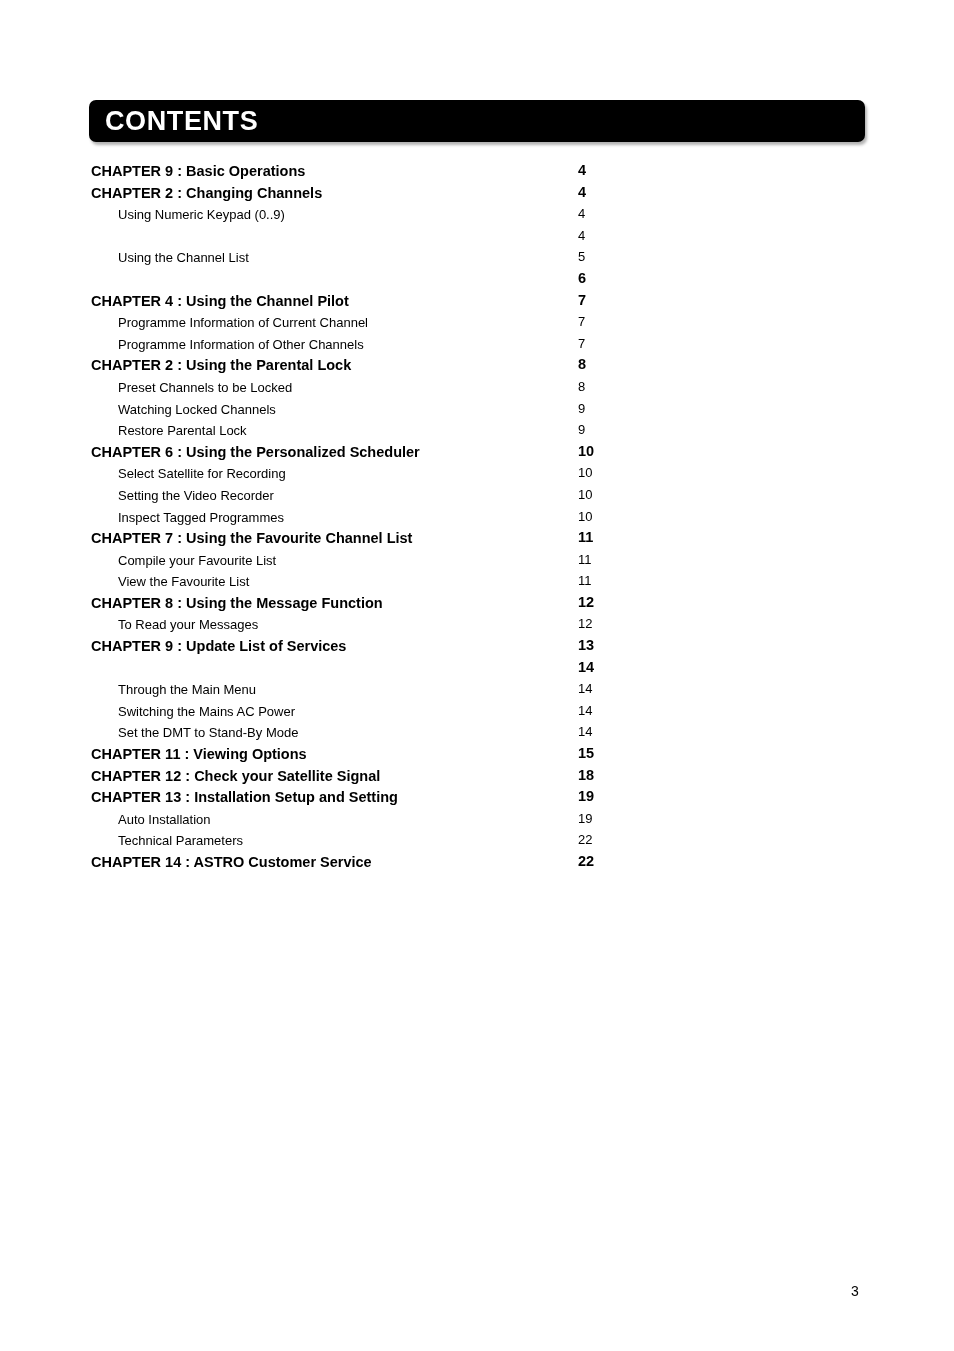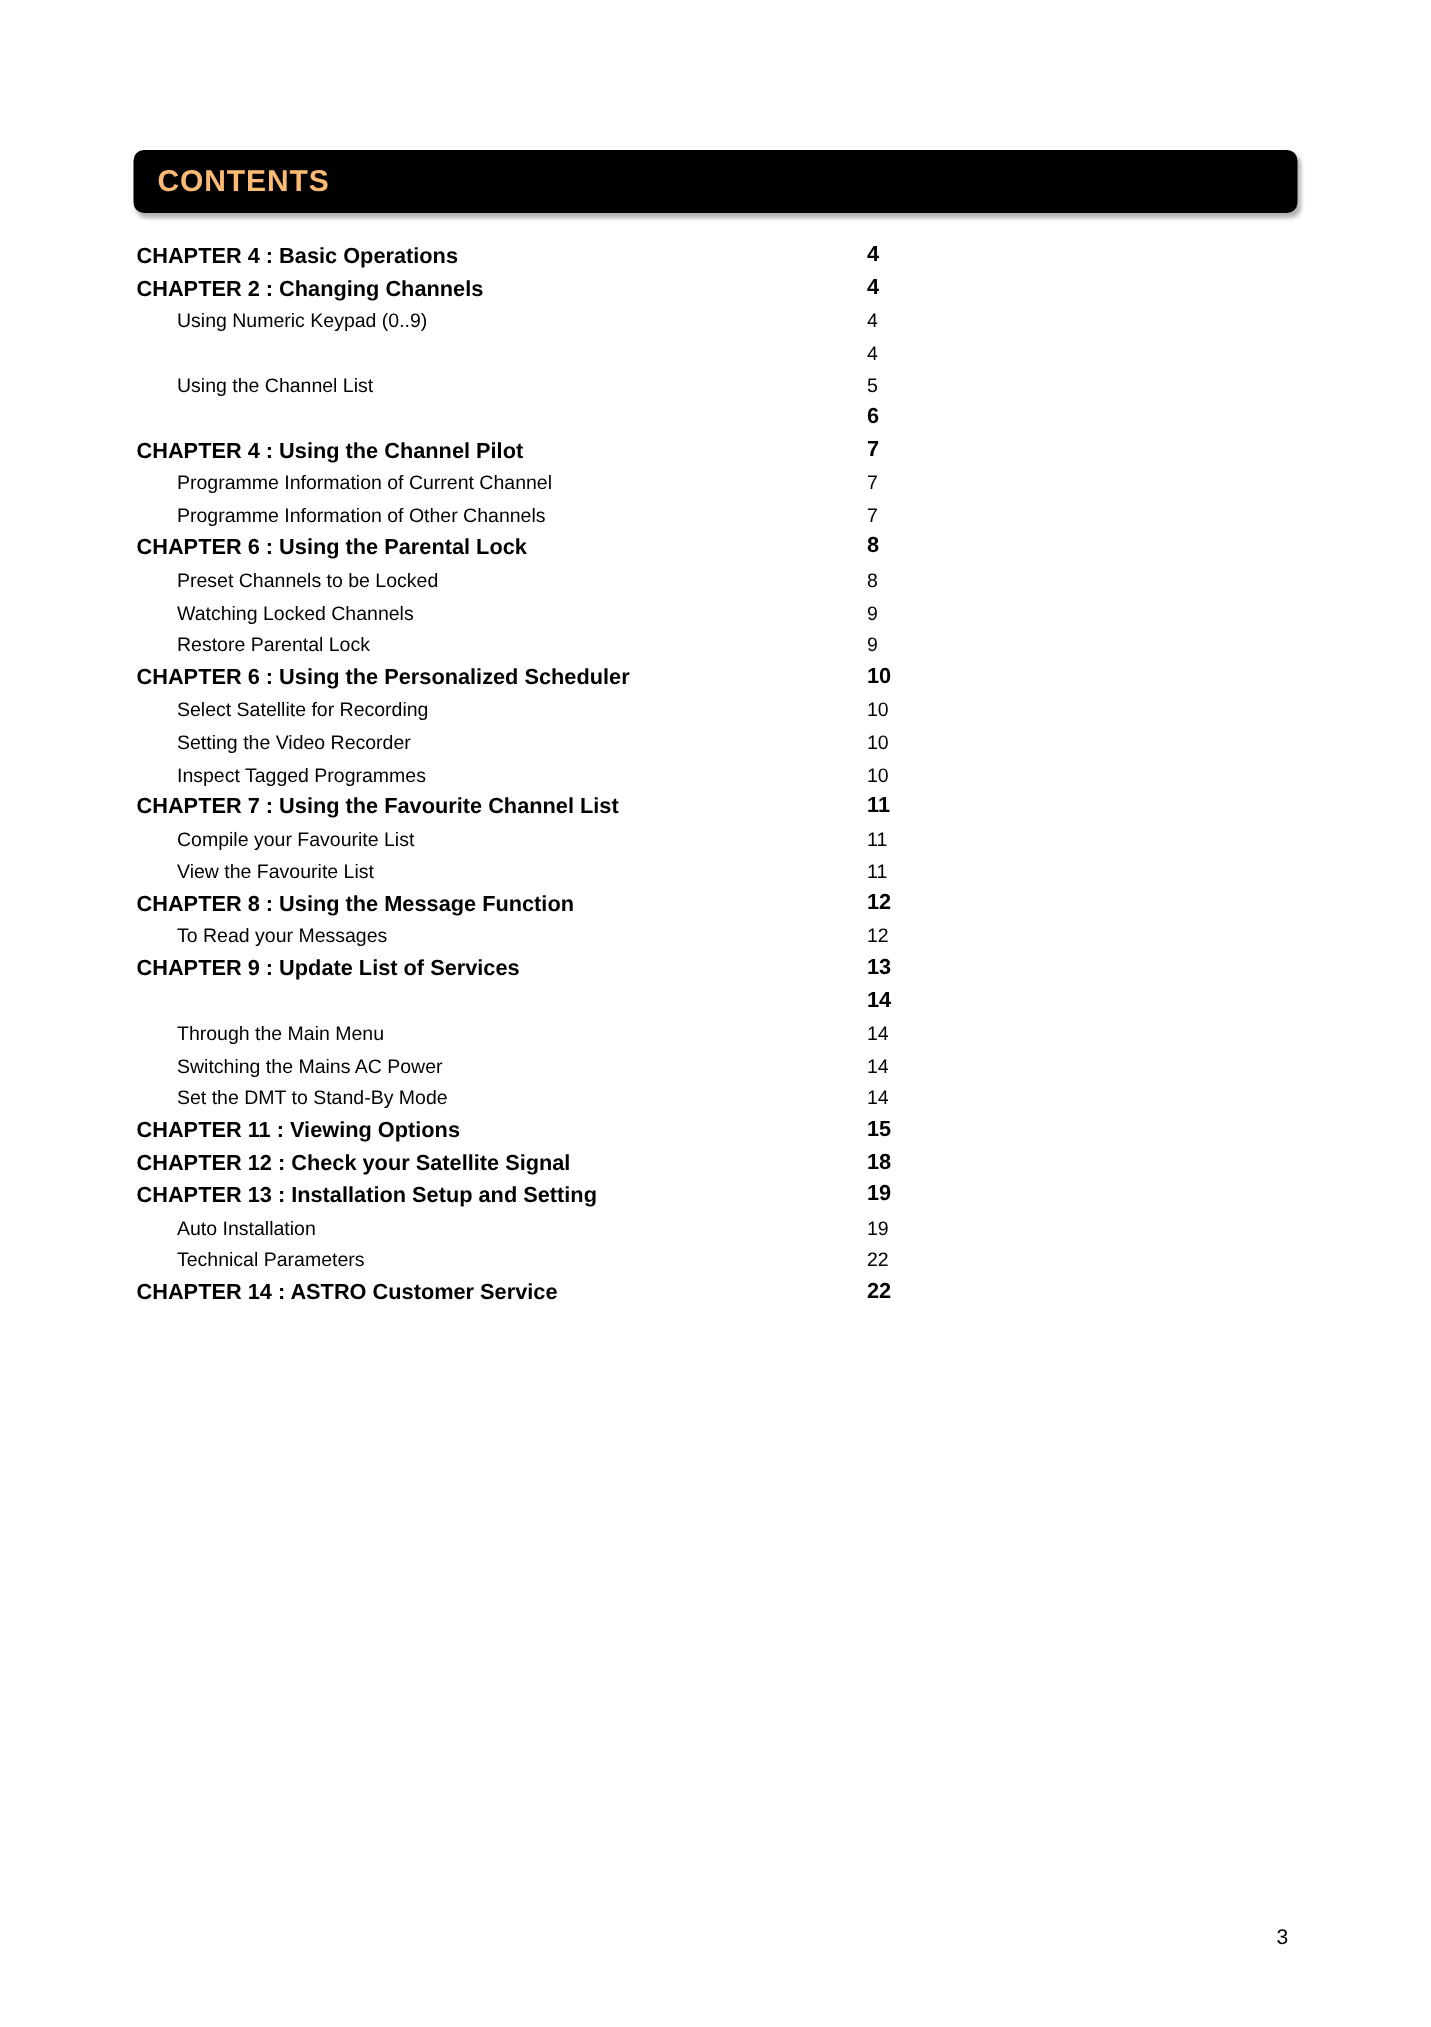--- a/index.html
+++ b/index.html
@@ -33,22 +33,22 @@
     height: 42px;
     background: #000000;
     border-radius: 7px;
     box-shadow: 2px 3px 3px rgba(0,0,0,0.30);
   }
   .contents-banner .banner-title {
     position: absolute;
     left: 16px;
     top: 50%;
     transform: translateY(-50%);
-    color: #fdba74;
-    font-size: 20px;
+    color: #ffffff;
+    font-size: 27px;
     font-weight: bold;
     letter-spacing: 0.6px;
     line-height: 1;
   }
 
   
   .toc {
     position: absolute;
     left: 90px;
     top: 160px;
@@ -103,30 +103,30 @@
 </head>
 <body>
 
 <div class="page">
 
   <div class="contents-banner">
     <span class="banner-title">CONTENTS</span>
   </div>
 
   <div class="toc">
-      <div class="toc-row level-chapter"><span class="toc-label">CHAPTER 4 : Basic Operations</span><span class="toc-page">4</span></div>
+      <div class="toc-row level-chapter"><span class="toc-label">CHAPTER 9 : Basic Operations</span><span class="toc-page">4</span></div>
       <div class="toc-row level-chapter"><span class="toc-label">CHAPTER 2 : Changing Channels</span><span class="toc-page">4</span></div>
       <div class="toc-row level-sub"><span class="toc-label">Using Numeric Keypad (0..9)</span><span class="toc-page">4</span></div>
       <div class="toc-row level-sub"><span class="toc-page">4</span></div>
       <div class="toc-row level-sub"><span class="toc-label">Using the Channel List</span><span class="toc-page">5</span></div>
       <div class="toc-row level-chapter"><span class="toc-page">6</span></div>
       <div class="toc-row level-chapter"><span class="toc-label">CHAPTER 4 : Using the Channel Pilot</span><span class="toc-page">7</span></div>
       <div class="toc-row level-sub"><span class="toc-label">Programme Information of Current Channel</span><span class="toc-page">7</span></div>
       <div class="toc-row level-sub"><span class="toc-label">Programme Information of Other Channels</span><span class="toc-page">7</span></div>
-      <div class="toc-row level-chapter"><span class="toc-label">CHAPTER 6 : Using the Parental Lock</span><span class="toc-page">8</span></div>
+      <div class="toc-row level-chapter"><span class="toc-label">CHAPTER 2 : Using the Parental Lock</span><span class="toc-page">8</span></div>
       <div class="toc-row level-sub"><span class="toc-label">Preset Channels to be Locked</span><span class="toc-page">8</span></div>
       <div class="toc-row level-sub"><span class="toc-label">Watching Locked Channels</span><span class="toc-page">9</span></div>
       <div class="toc-row level-sub"><span class="toc-label">Restore Parental Lock</span><span class="toc-page">9</span></div>
       <div class="toc-row level-chapter"><span class="toc-label">CHAPTER 6 : Using the Personalized Scheduler</span><span class="toc-page">10</span></div>
       <div class="toc-row level-sub"><span class="toc-label">Select Satellite for Recording</span><span class="toc-page">10</span></div>
       <div class="toc-row level-sub"><span class="toc-label">Setting the Video Recorder</span><span class="toc-page">10</span></div>
       <div class="toc-row level-sub"><span class="toc-label">Inspect Tagged Programmes</span><span class="toc-page">10</span></div>
       <div class="toc-row level-chapter"><span class="toc-label">CHAPTER 7 : Using the Favourite Channel List</span><span class="toc-page">11</span></div>
       <div class="toc-row level-sub"><span class="toc-label">Compile your Favourite List</span><span class="toc-page">11</span></div>
       <div class="toc-row level-sub"><span class="toc-label">View the Favourite List</span><span class="toc-page">11</span></div>

